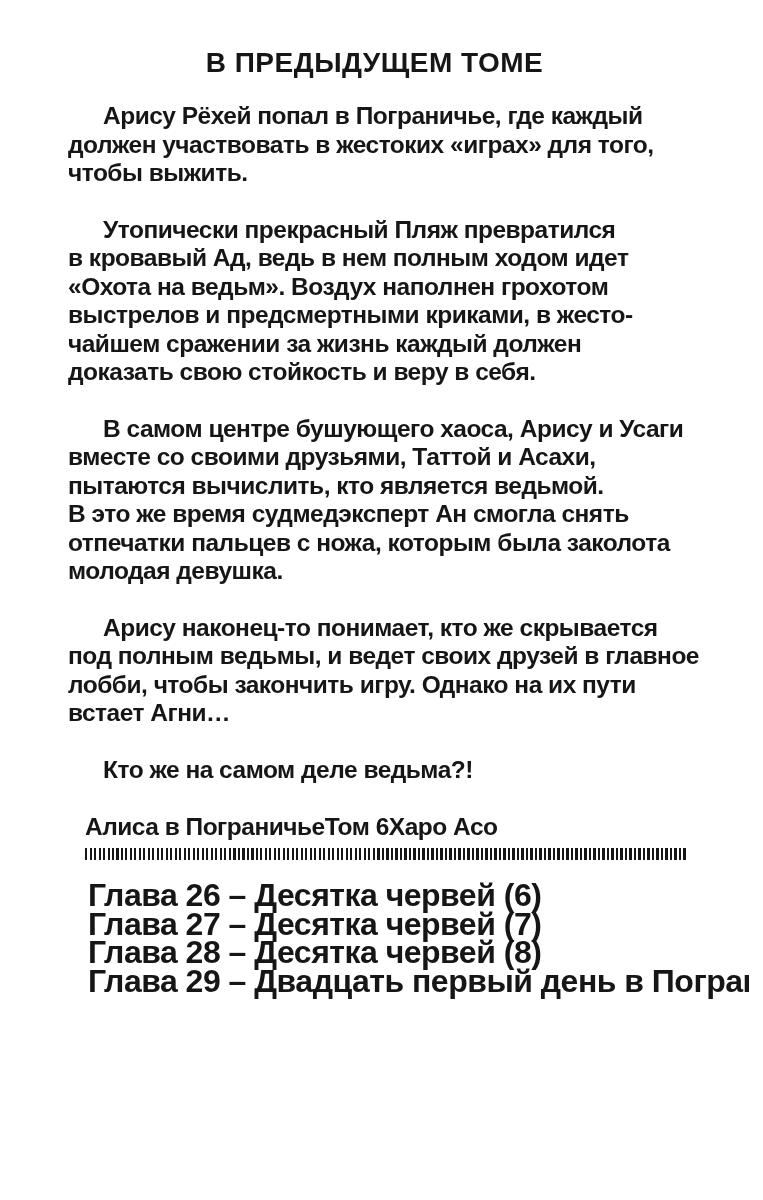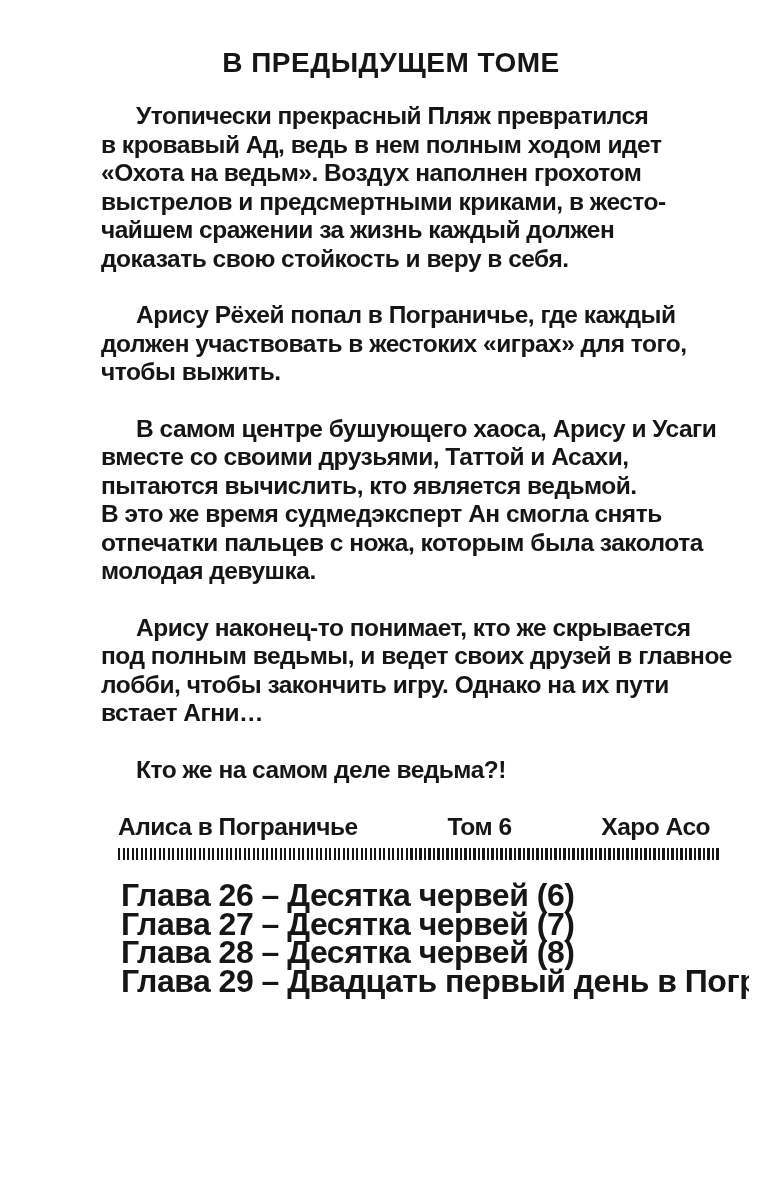--- a/index.html
+++ b/index.html
@@ -9,21 +9,21 @@
   }
   .page {
     position: relative;
     width: 749px;
     height: 1200px;
     box-sizing: border-box;
     background: #ffffff;
     color: #161616;
     font-family: "Liberation Sans", sans-serif;
     font-weight: 700;
-    padding: 46px 48px 0 101px;
+    padding: 46px 48px 0 68px;
     overflow: hidden;
   }
   .title {
     font-size: 28px;
     line-height: 34px;
     letter-spacing: 0.5px;
     text-align: center;
     margin: 0 0 22px -20px;
   }
   .para {
@@ -32,21 +32,20 @@
     letter-spacing: -0.5px;
     white-space: pre;
     text-indent: 35px;
     margin: 0 0 28px 0;
   }
   .tagline {
     margin-top: 16px;
   }
   .footer-head {
     display: flex;
-    justify-content: space-between;
     align-items: baseline;
     width: 592px;
     margin-left: 17px;
     font-size: 24.5px;
     line-height: 30px;
     letter-spacing: -0.5px;
   }
   .barcode {
     width: 601px;
     height: 12px;
@@ -63,30 +62,30 @@
     white-space: pre;
   }
 </style>
 </head>
 <body>
 
 <div class="page">
 
   <h1 class="title">В ПРЕДЫДУЩЕМ ТОМЕ</h1>
 
+  <p class="para">Арису Рёхей попал в Пограничье, где каждый
+должен участвовать в жестоких «играх» для того,
+чтобы выжить.</p>
+
   <p class="para">Утопически прекрасный Пляж превратился
 в кровавый Ад, ведь в нем полным ходом идет
 «Охота на ведьм». Воздух наполнен грохотом
 выстрелов и предсмертными криками, в жесто-
 чайшем сражении за жизнь каждый должен
 доказать свою стойкость и веру в себя.</p>
-
-  <p class="para">Арису Рёхей попал в Пограничье, где каждый
-должен участвовать в жестоких «играх» для того,
-чтобы выжить.</p>
 
   <p class="para">В самом центре бушующего хаоса, Арису и Усаги
 вместе со своими друзьями, Таттой и Асахи,
 пытаются вычислить, кто является ведьмой.
 В это же время судмедэксперт Ан смогла снять
 отпечатки пальцев с ножа, которым была заколота
 молодая девушка.</p>
 
   <p class="para">Арису наконец-то понимает, кто же скрывается
 под полным ведьмы, и ведет своих друзей в главное

